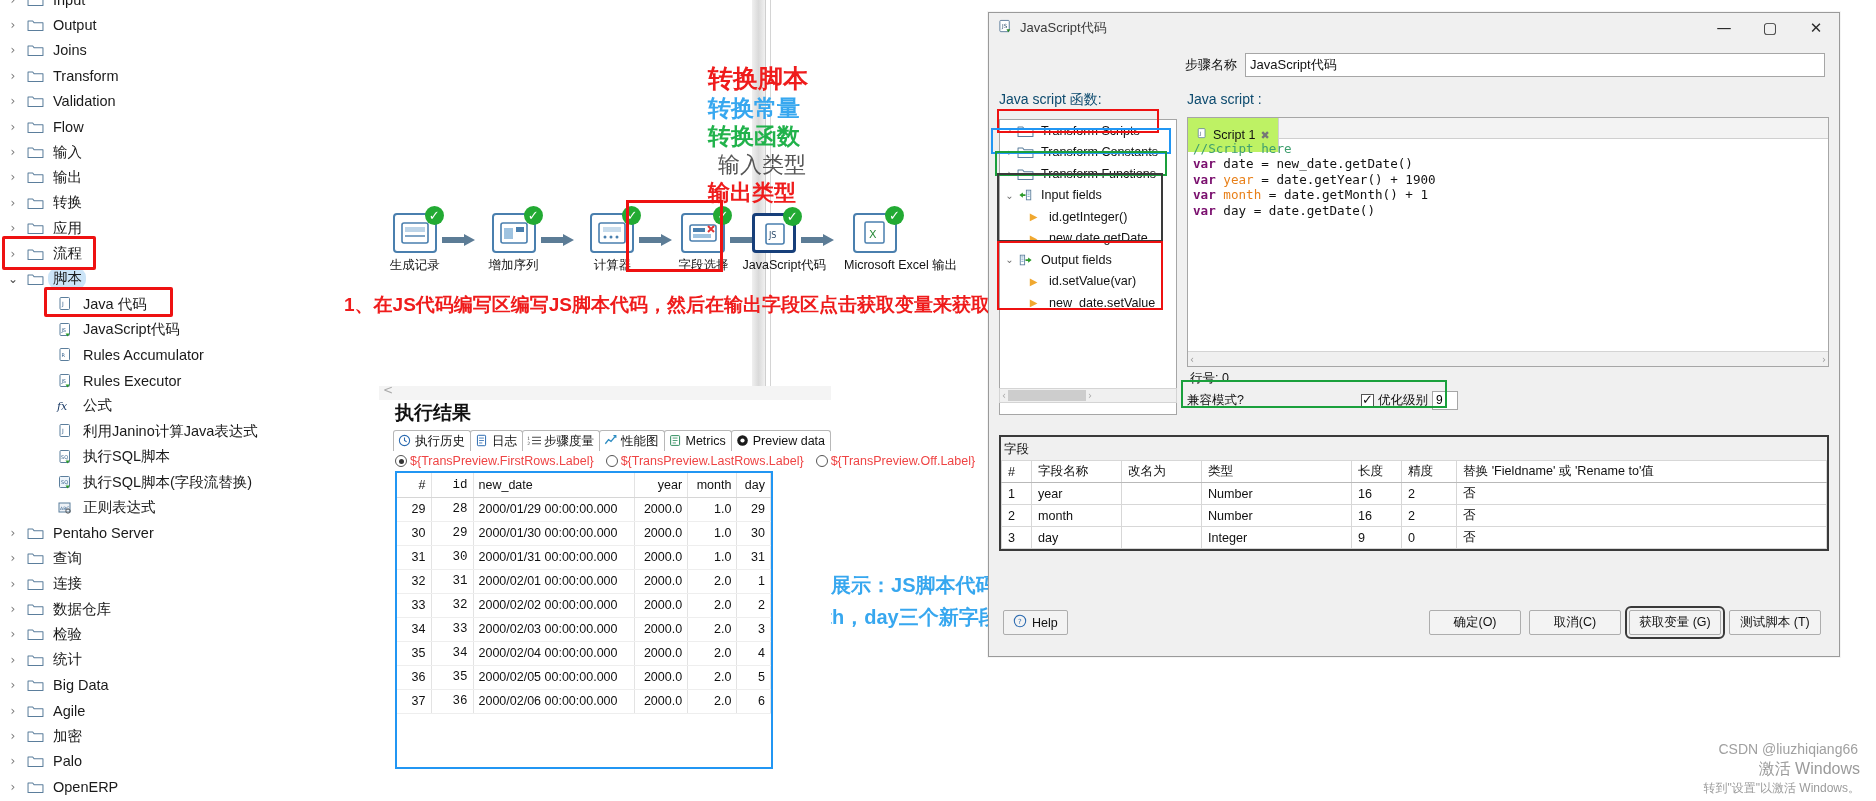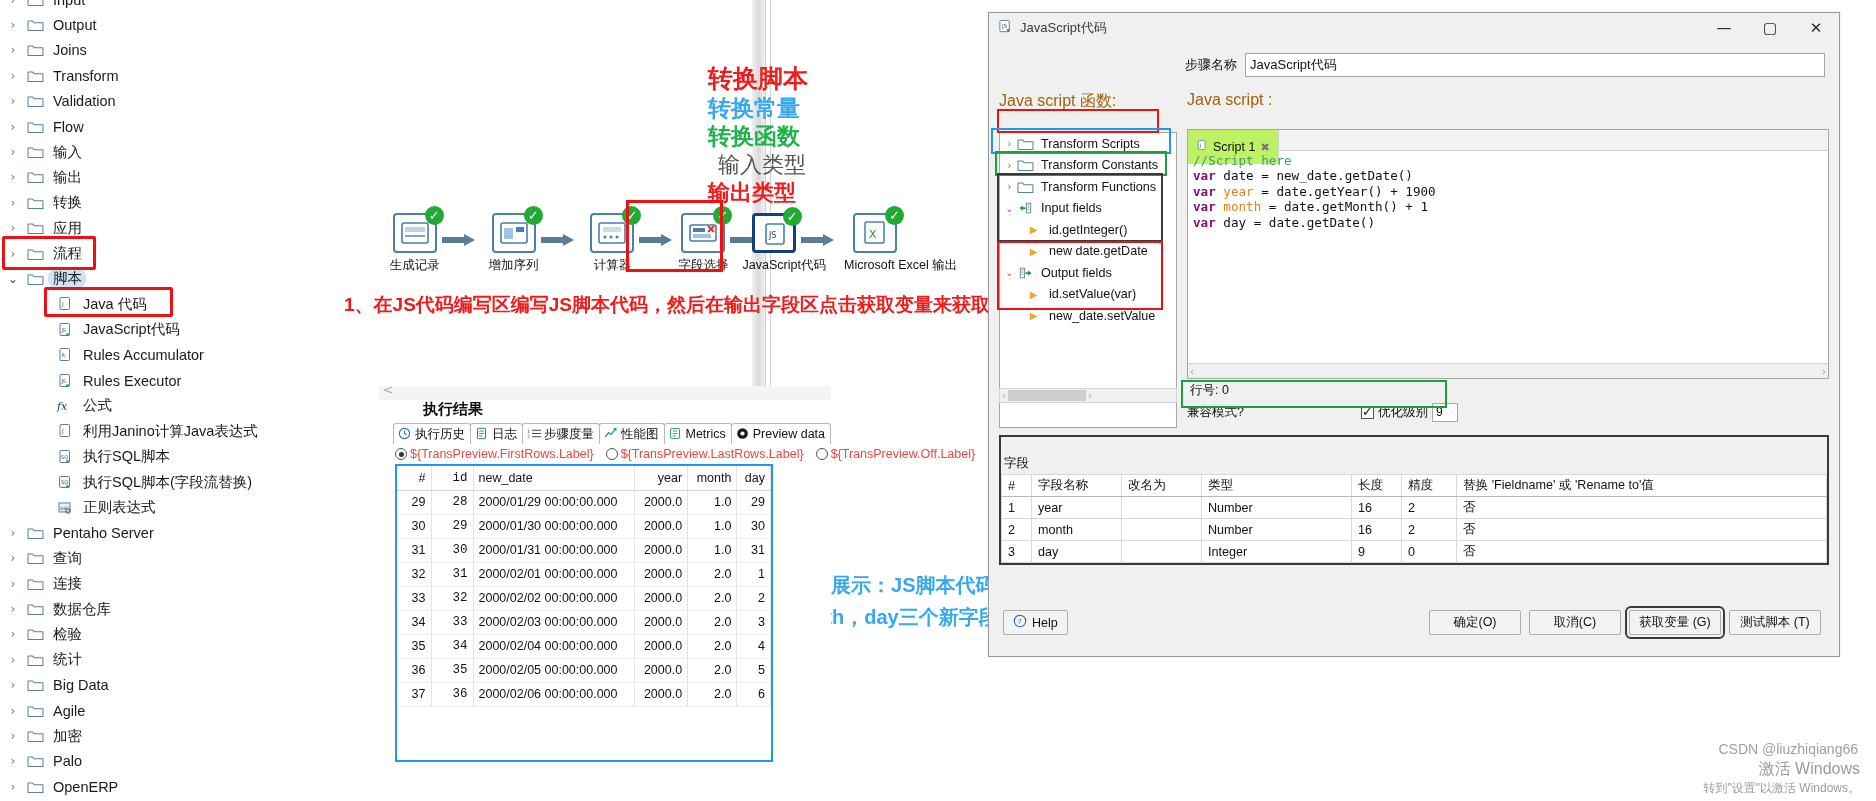--- a/index.html
+++ b/index.html
@@ -78,21 +78,21 @@
 
   
   .anno { position: absolute; white-space: nowrap; font-weight: 700; }
   .anno.red   { color: #ef1c1c; }
   .anno.blue  { color: #37a7ef; }
   .anno.green { color: #21b24b; }
   .anno.gray  { color: #555; }
 
   
   .result-panel { position: absolute; left: 391px; top: 398px; width: 440px; height: 403px; background:#fff; }
-  .result-title { font-size: 15px; font-weight: 700; color: #111; padding: 2px 0 3px 4px; margin-left: 28px; }
+  .result-title { font-size: 19px; font-weight: 700; color: #111; padding: 2px 0 3px 4px; }
   .result-tabs { display: flex; align-items: flex-end; height: 22px; padding-left: 2px; }
   .rtab {
     display: flex; align-items: center; gap: 3px;
     font-size: 12.5px; color: #111; padding: 2px 5px 2px 4px;
     border: 1px solid #b8b8b8; border-bottom: none;
     border-radius: 3px 3px 0 0; background: #fff; margin-right: -1px; height: 21px;
   }
   .rtab.active { font-weight: 400; }
   .tabico { width: 14px; height: 14px; display:inline-block; }
   .radio-row { display: flex; align-items: center; gap: 4px; font-size: 12.5px; padding: 3px 0 3px 4px; color:#ef4444; }
@@ -132,21 +132,21 @@
     padding: 10px 14px 0 0; gap: 8px; }
   .stepname-lbl { font-size: 13px; color: #111; }
   .stepname-inp {
     width: 580px; height: 24px; border: 1px solid #a6a6a6; background:#fff;
     font-size: 13px; padding: 1px 4px; color:#111;
   }
 
   .panes { position:absolute; left: 10px; top: 48px; right: 10px; height: 330px; display:flex; gap: 10px; }
   .pane-left { width: 178px; position: relative; }
   .pane-right { flex: 1; position: relative; }
-  .pane-lbl { font-size: 16px; color:#a16207; margin-bottom: 20px; }
+  .pane-lbl { font-size: 14px; color:#0c4a6e; margin-bottom: 10px; }
 
   .tree-box { border: 1px solid #a6a6a6; background: #fff; height: 296px; position: relative; overflow:hidden; }
   .fnrow { display:flex; align-items:center; height: 21.5px; font-size: 12.6px; color:#111; padding-left:3px; white-space: nowrap; }
   .fnrow .ch { width: 13px; color:#6f6f6f; font-size:10px; text-align:center; flex:none; font-family:"DejaVu Sans",sans-serif; }
   .fnrow .ic { width: 19px; flex:none; display:flex; align-items:center; justify-content:center; }
   .fnrow .tx { padding-left: 6px; }
   .fnrow.sub { padding-left: 24px; }
   .tri { color: #f0a830; font-size: 10px; font-family:"DejaVu Sans",sans-serif; }
 
   .hl { position:absolute; pointer-events:none; }
@@ -179,21 +179,21 @@
   .compat-row { display:flex; align-items:center; height: 22px; font-size: 12.5px; color:#111; gap: 4px; }
   .cbx { width: 13px; height: 13px; border: 1px solid #555; background:#fff; position:relative; flex:none; }
   .cbx.on::after {
     content:'✓'; position:absolute; left: 0px; top: -3px; font-size: 13px; color:#111;
     font-family:"DejaVu Sans",sans-serif;
   }
   .opt-inp { width: 26px; height: 19px; border: 1px solid #a6a6a6; background:#fff; font-size:12px; padding-left:3px; }
 
   
   .fields-area { position:absolute; left: 10px; top: 392px; right: 10px; height: 140px; }
-  .fields-lbl { font-size: 12.5px; color:#111; padding: 18px 0 2px 3px; }
+  .fields-lbl { font-size: 12.5px; color:#111; padding: 4px 0 2px 3px; }
   .ftable { border-collapse: collapse; width: 100%; font-size: 12.6px; background:#fff; }
   .ftable th, .ftable td {
     border: 1px solid #d7d7d7; padding: 2px 6px; height: 21px; text-align: left; font-weight: 400; color:#111;
   }
   .ftable th { background: #fff; border-bottom:1px solid #b9b9b9; }
   .fbox { border: 2.5px solid #3a3a3a; }
 
   .dlg-footer { position:absolute; left:0; right:0; bottom: 0; height: 56px; }
   .help-btn {
     position:absolute; left: 14px; top: 10px; display:flex; align-items:center; gap:5px;

